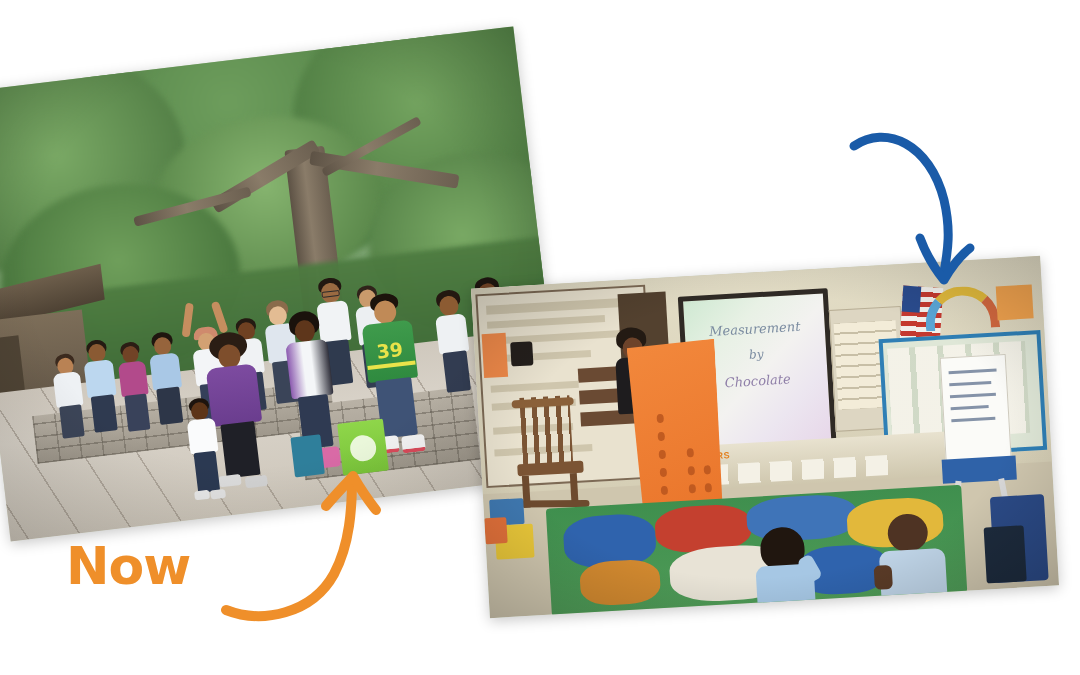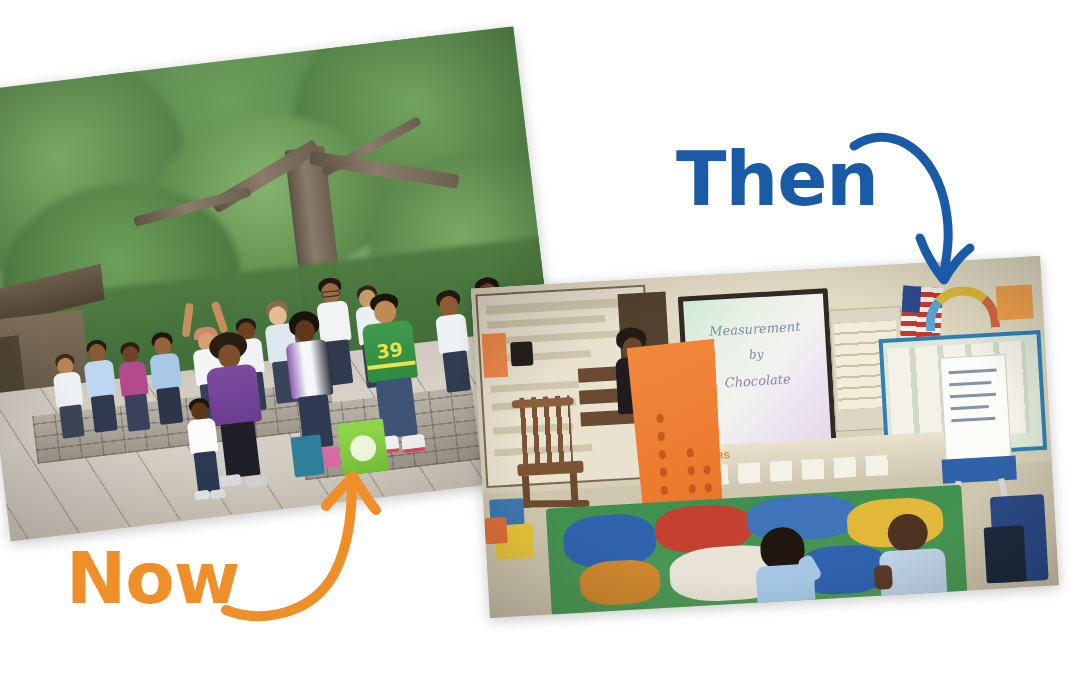--- a/index.html
+++ b/index.html
@@ -53,21 +53,21 @@
   .chart .dot{position:absolute;width:7px;height:9px;border-radius:50%;background:#b9551d;opacity:.85;}
   .rocker{position:absolute;}
   .numbers{position:absolute;color:#e3801f;font-weight:bold;letter-spacing:.5px;}
   .bin{position:absolute;border-radius:2px;}
   .student{position:absolute;}
 
   
   .label{position:absolute;font-weight:bold;letter-spacing:-1px;
          font-family:"DejaVu Sans","Liberation Sans",sans-serif;white-space:nowrap;}
   #then-label{left:676px;top:136px;font-size:74px;color:#1a5ba8;}
-  #now-label{left:66px;top:536px;font-size:72px;color:#ef8f2a;}
+  #now-label{left:66px;top:536px;font-size:52px;color:#ef8f2a;}
   .arrow-svg{position:absolute;overflow:visible;}
   #then-arrow{left:852px;top:122px;}
   #now-arrow{left:222px;top:462px;}
   .vignette{position:absolute;inset:0;pointer-events:none;}
 </style>
 </head>
 <body>
 
 <div id="stage">
 
@@ -340,21 +340,20 @@
         <div style="position:absolute;left:0px;top:50px;width:18px;height:24px;background:#5a3b27;border-radius:6px;"></div>
       </div>
 
       <div style="position:absolute;left:506px;top:238px;width:54px;height:86px;background:#2b4a86;border-radius:4px;"></div>
       <div style="position:absolute;left:498px;top:268px;width:40px;height:56px;background:#1d2b3d;border-radius:3px;"></div>
 
       <div class="vignette" style="background:radial-gradient(ellipse at 50% 50%,rgba(0,0,0,0) 60%,rgba(0,0,0,.2) 100%);"></div>
     </div>
   </div>
 
-  <div class="label" id="then-label">Then</div>
 
   <svg class="arrow-svg" id="then-arrow" width="130" height="180" viewBox="0 0 130 180">
     <path d="M2 24 C 34 2, 78 22, 92 78 C 99 108, 96 128, 92 150" fill="none" stroke="#1a5ba8" stroke-width="9" stroke-linecap="round"></path>
     <path d="M68 116 C 74 132, 82 146, 92 158 C 100 144, 108 134, 118 126" fill="none" stroke="#1a5ba8" stroke-width="9" stroke-linecap="round" stroke-linejoin="round"></path>
   </svg>
 
   <div class="label" id="now-label">Now</div>
 
   <svg class="arrow-svg" id="now-arrow" width="160" height="160" viewBox="0 0 160 160">
     <path d="M4 148 C 40 162, 90 152, 112 112 C 128 82, 130 46, 130 16" fill="none" stroke="#ef8f2a" stroke-width="10" stroke-linecap="round"></path>

